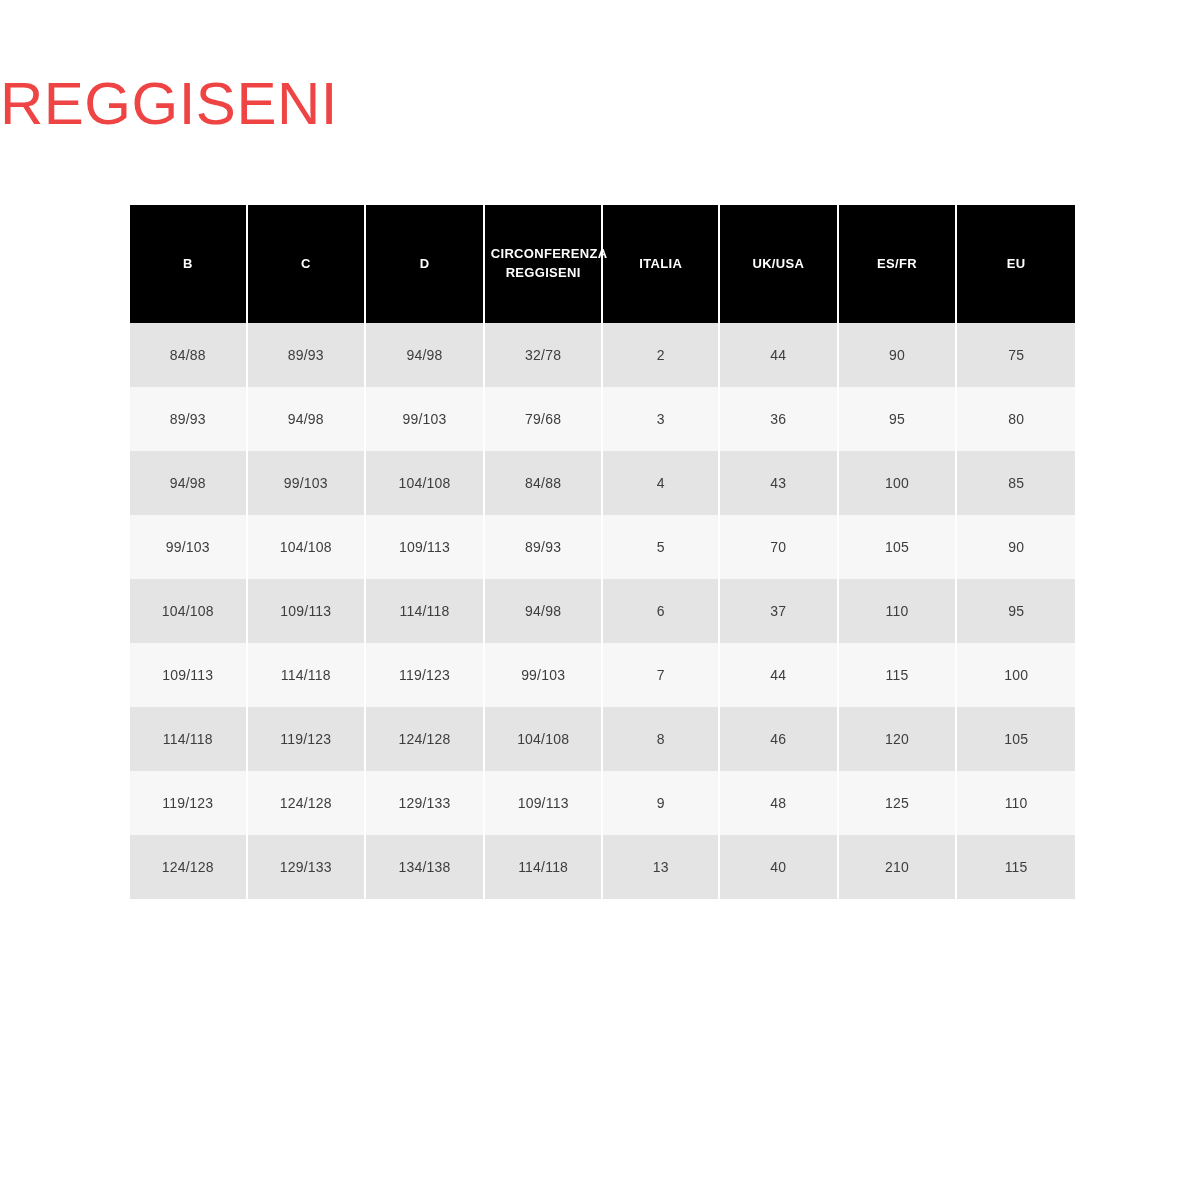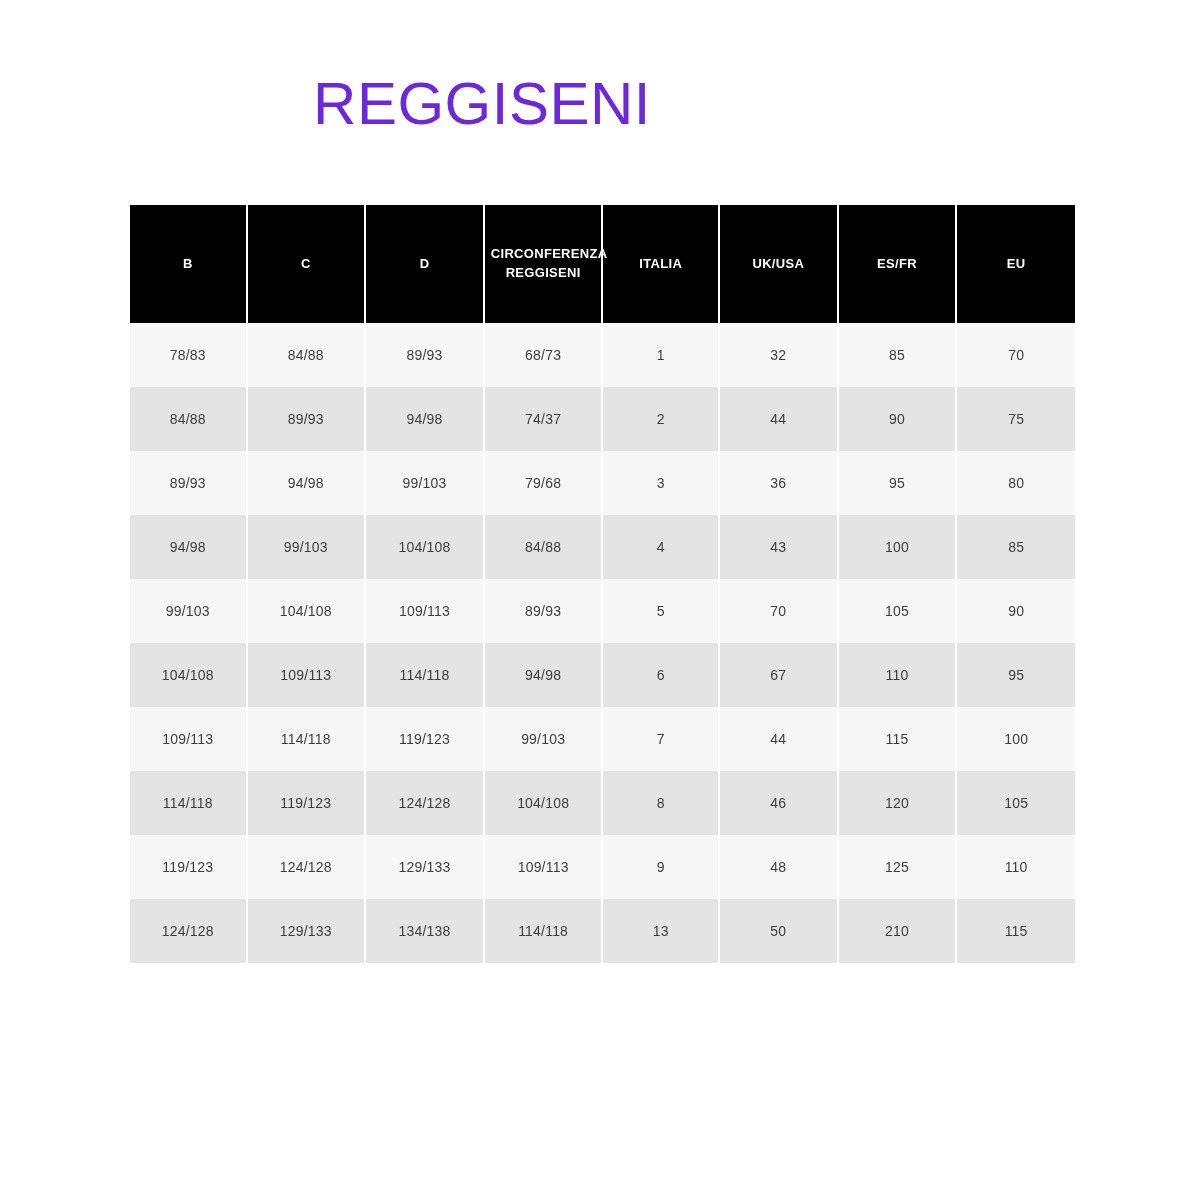--- a/index.html
+++ b/index.html
@@ -18,25 +18,25 @@
     position: relative;
     width: 1200px;
     height: 1200px;
     background: #ffffff;
   }
   .title {
     position: absolute;
     top: 74px;
     left: 0;
     width: 964px;
-    text-align: center;
+    text-align: left;
     font-size: 60px;
     font-weight: 400;
     letter-spacing: 0.5px;
-    color: #6d28d9;
+    color: #ef4444;
     font-family: "Liberation Sans", sans-serif;
     line-height: 1;
   }
   .table-wrap {
     position: absolute;
     top: 205px;
     left: 130px;
     width: 945px;
   }
   table.size-table {
@@ -114,35 +114,25 @@
           <th>C</th>
           <th>D</th>
           <th>CIRCONFERENZA REGGISENI</th>
           <th>ITALIA</th>
           <th>UK/USA</th>
           <th>ES/FR</th>
           <th>EU</th>
         </tr>
       </thead>
       <tbody>
-        <tr class="row-odd">
-          <td>78/83</td>
+        <tr class="row-even">
           <td>84/88</td>
           <td>89/93</td>
-          <td>68/73</td>
-          <td>1</td>
-          <td>32</td>
-          <td>85</td>
-          <td>70</td>
-        </tr>
-        <tr class="row-even">
-          <td>84/88</td>
-          <td>89/93</td>
-          <td>94/98</td>
-          <td>74/37</td>
+          <td>94/98</td>
+          <td>32/78</td>
           <td>2</td>
           <td>44</td>
           <td>90</td>
           <td>75</td>
         </tr>
         <tr class="row-odd">
           <td>89/93</td>
           <td>94/98</td>
           <td>99/103</td>
           <td>79/68</td>
@@ -170,21 +160,21 @@
           <td>70</td>
           <td>105</td>
           <td>90</td>
         </tr>
         <tr class="row-even">
           <td>104/108</td>
           <td>109/113</td>
           <td>114/118</td>
           <td>94/98</td>
           <td>6</td>
-          <td>67</td>
+          <td>37</td>
           <td>110</td>
           <td>95</td>
         </tr>
         <tr class="row-odd">
           <td>109/113</td>
           <td>114/118</td>
           <td>119/123</td>
           <td>99/103</td>
           <td>7</td>
           <td>44</td>
@@ -210,21 +200,21 @@
           <td>48</td>
           <td>125</td>
           <td>110</td>
         </tr>
         <tr class="row-even">
           <td>124/128</td>
           <td>129/133</td>
           <td>134/138</td>
           <td>114/118</td>
           <td>13</td>
-          <td>50</td>
+          <td>40</td>
           <td>210</td>
           <td>115</td>
         </tr>
       </tbody>
     </table>
   </div>
 
 </div>
 
 </body></html>

